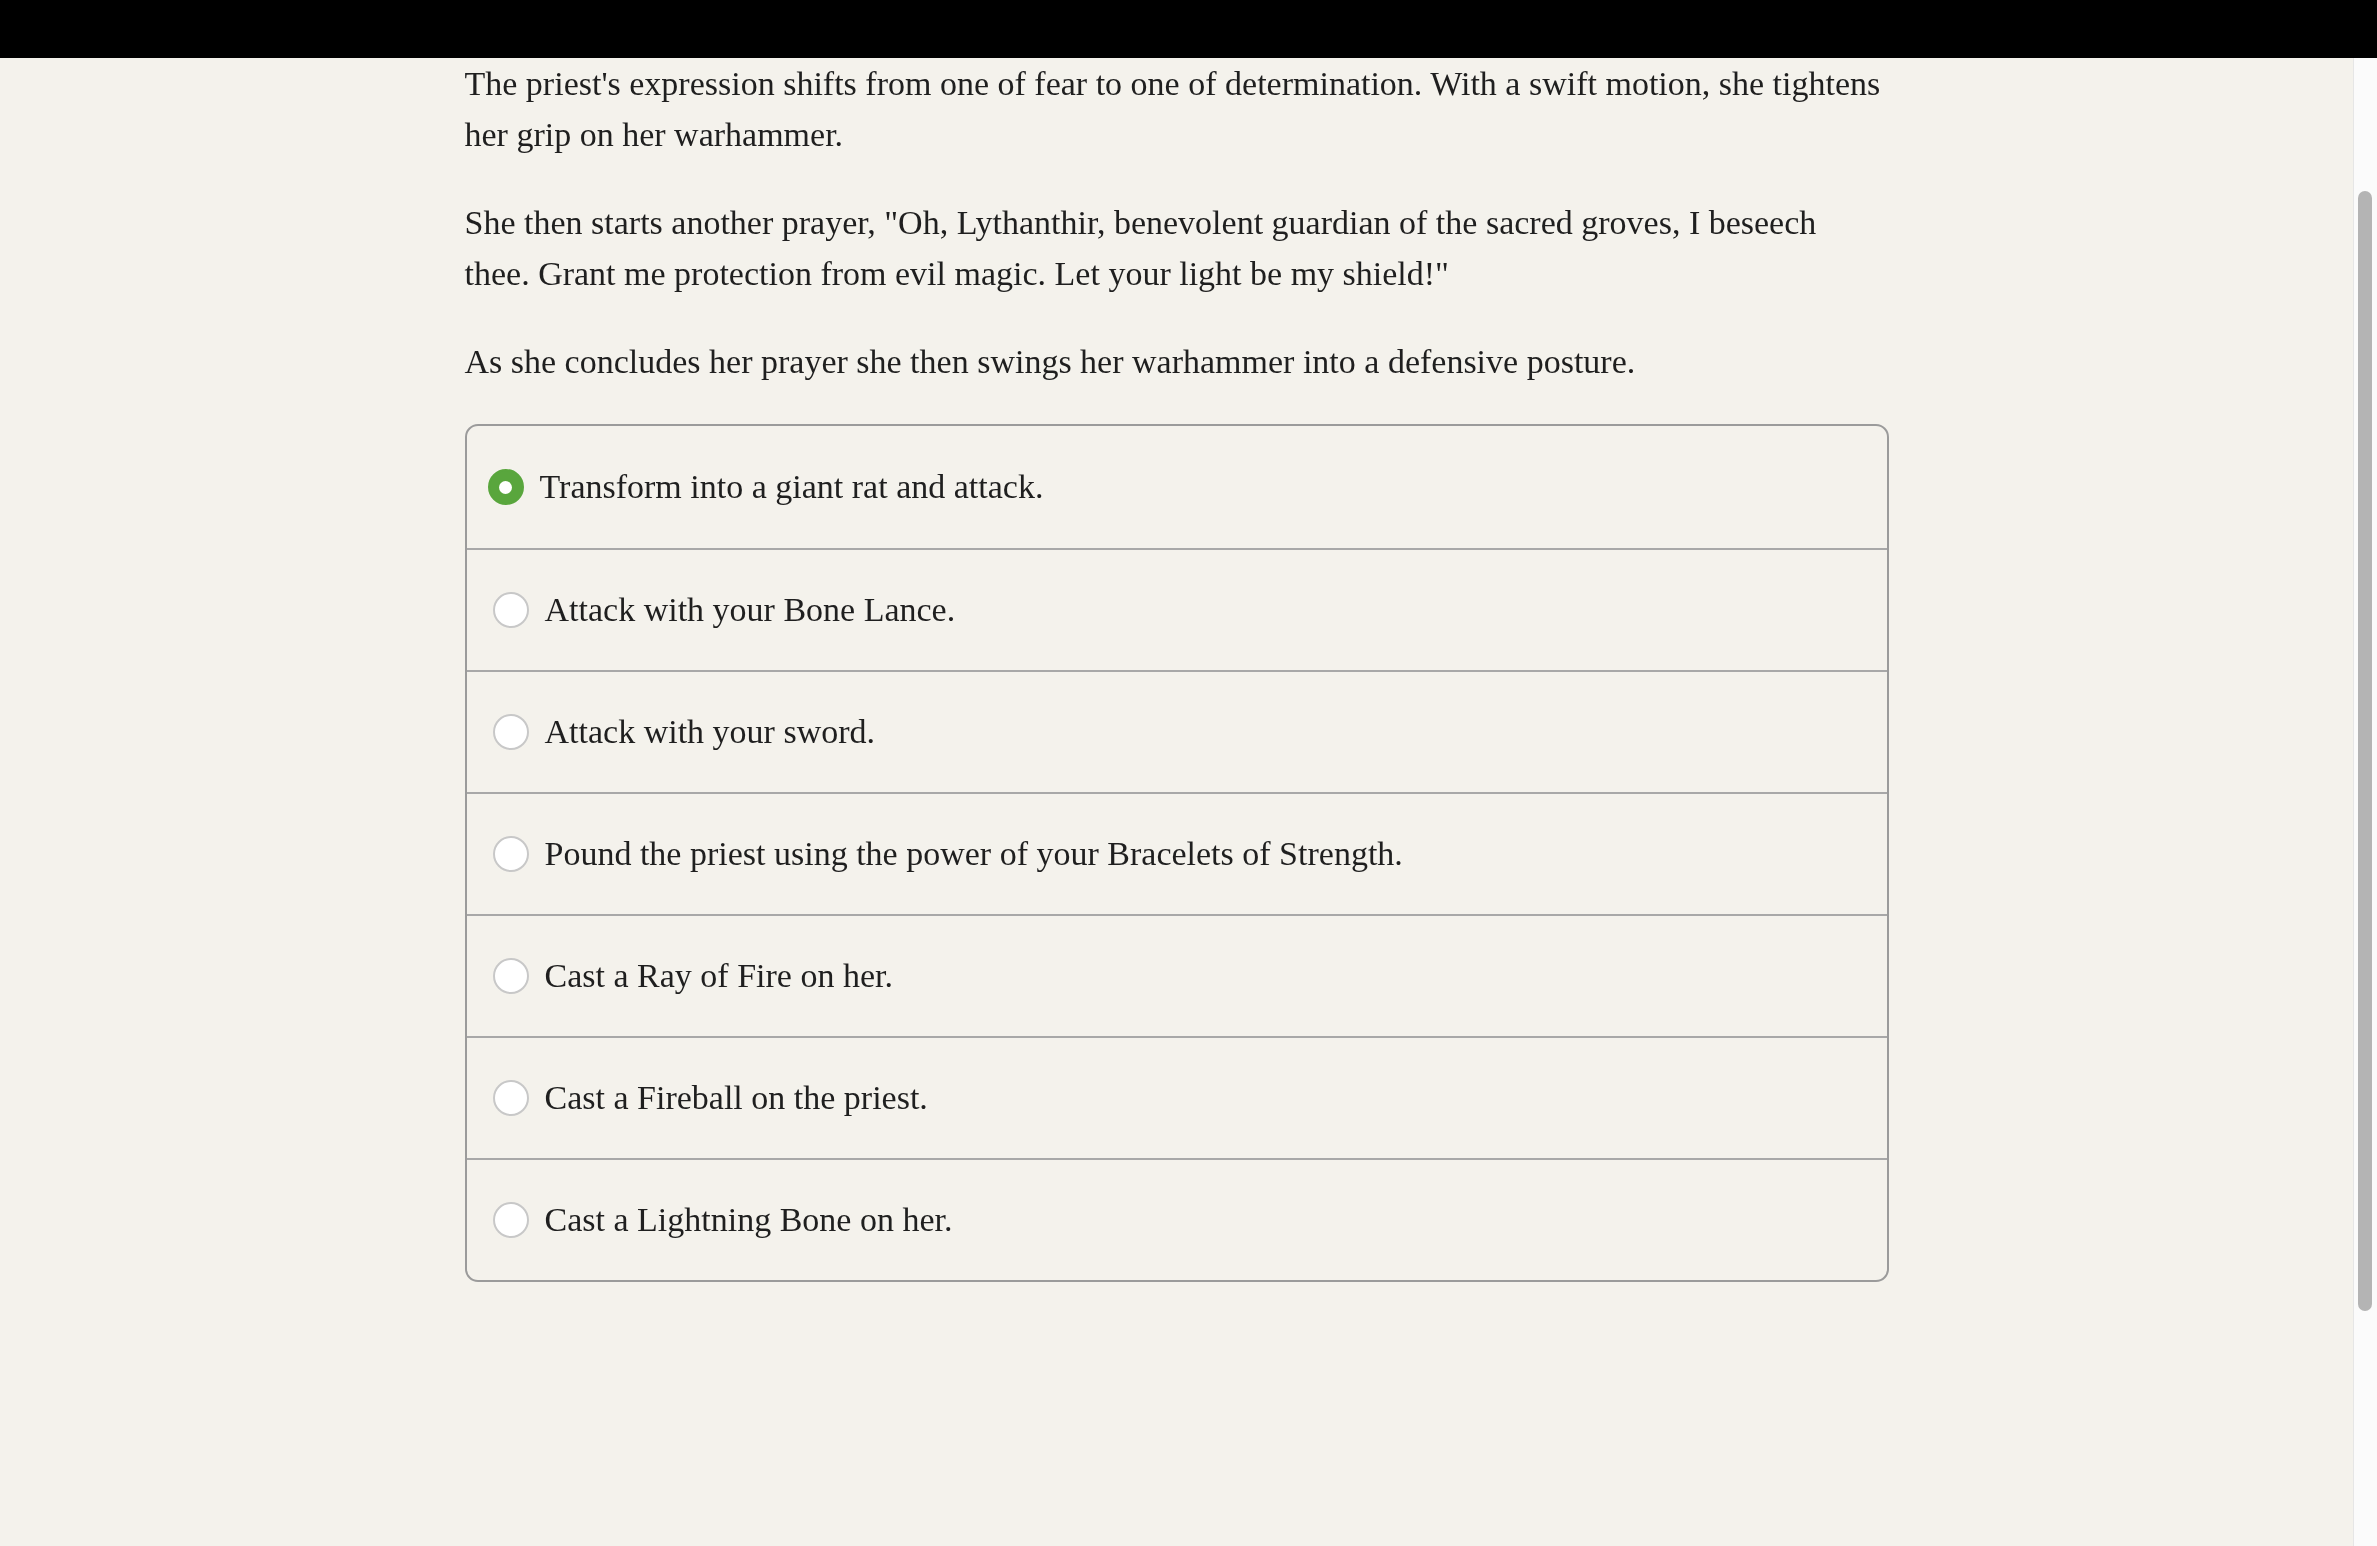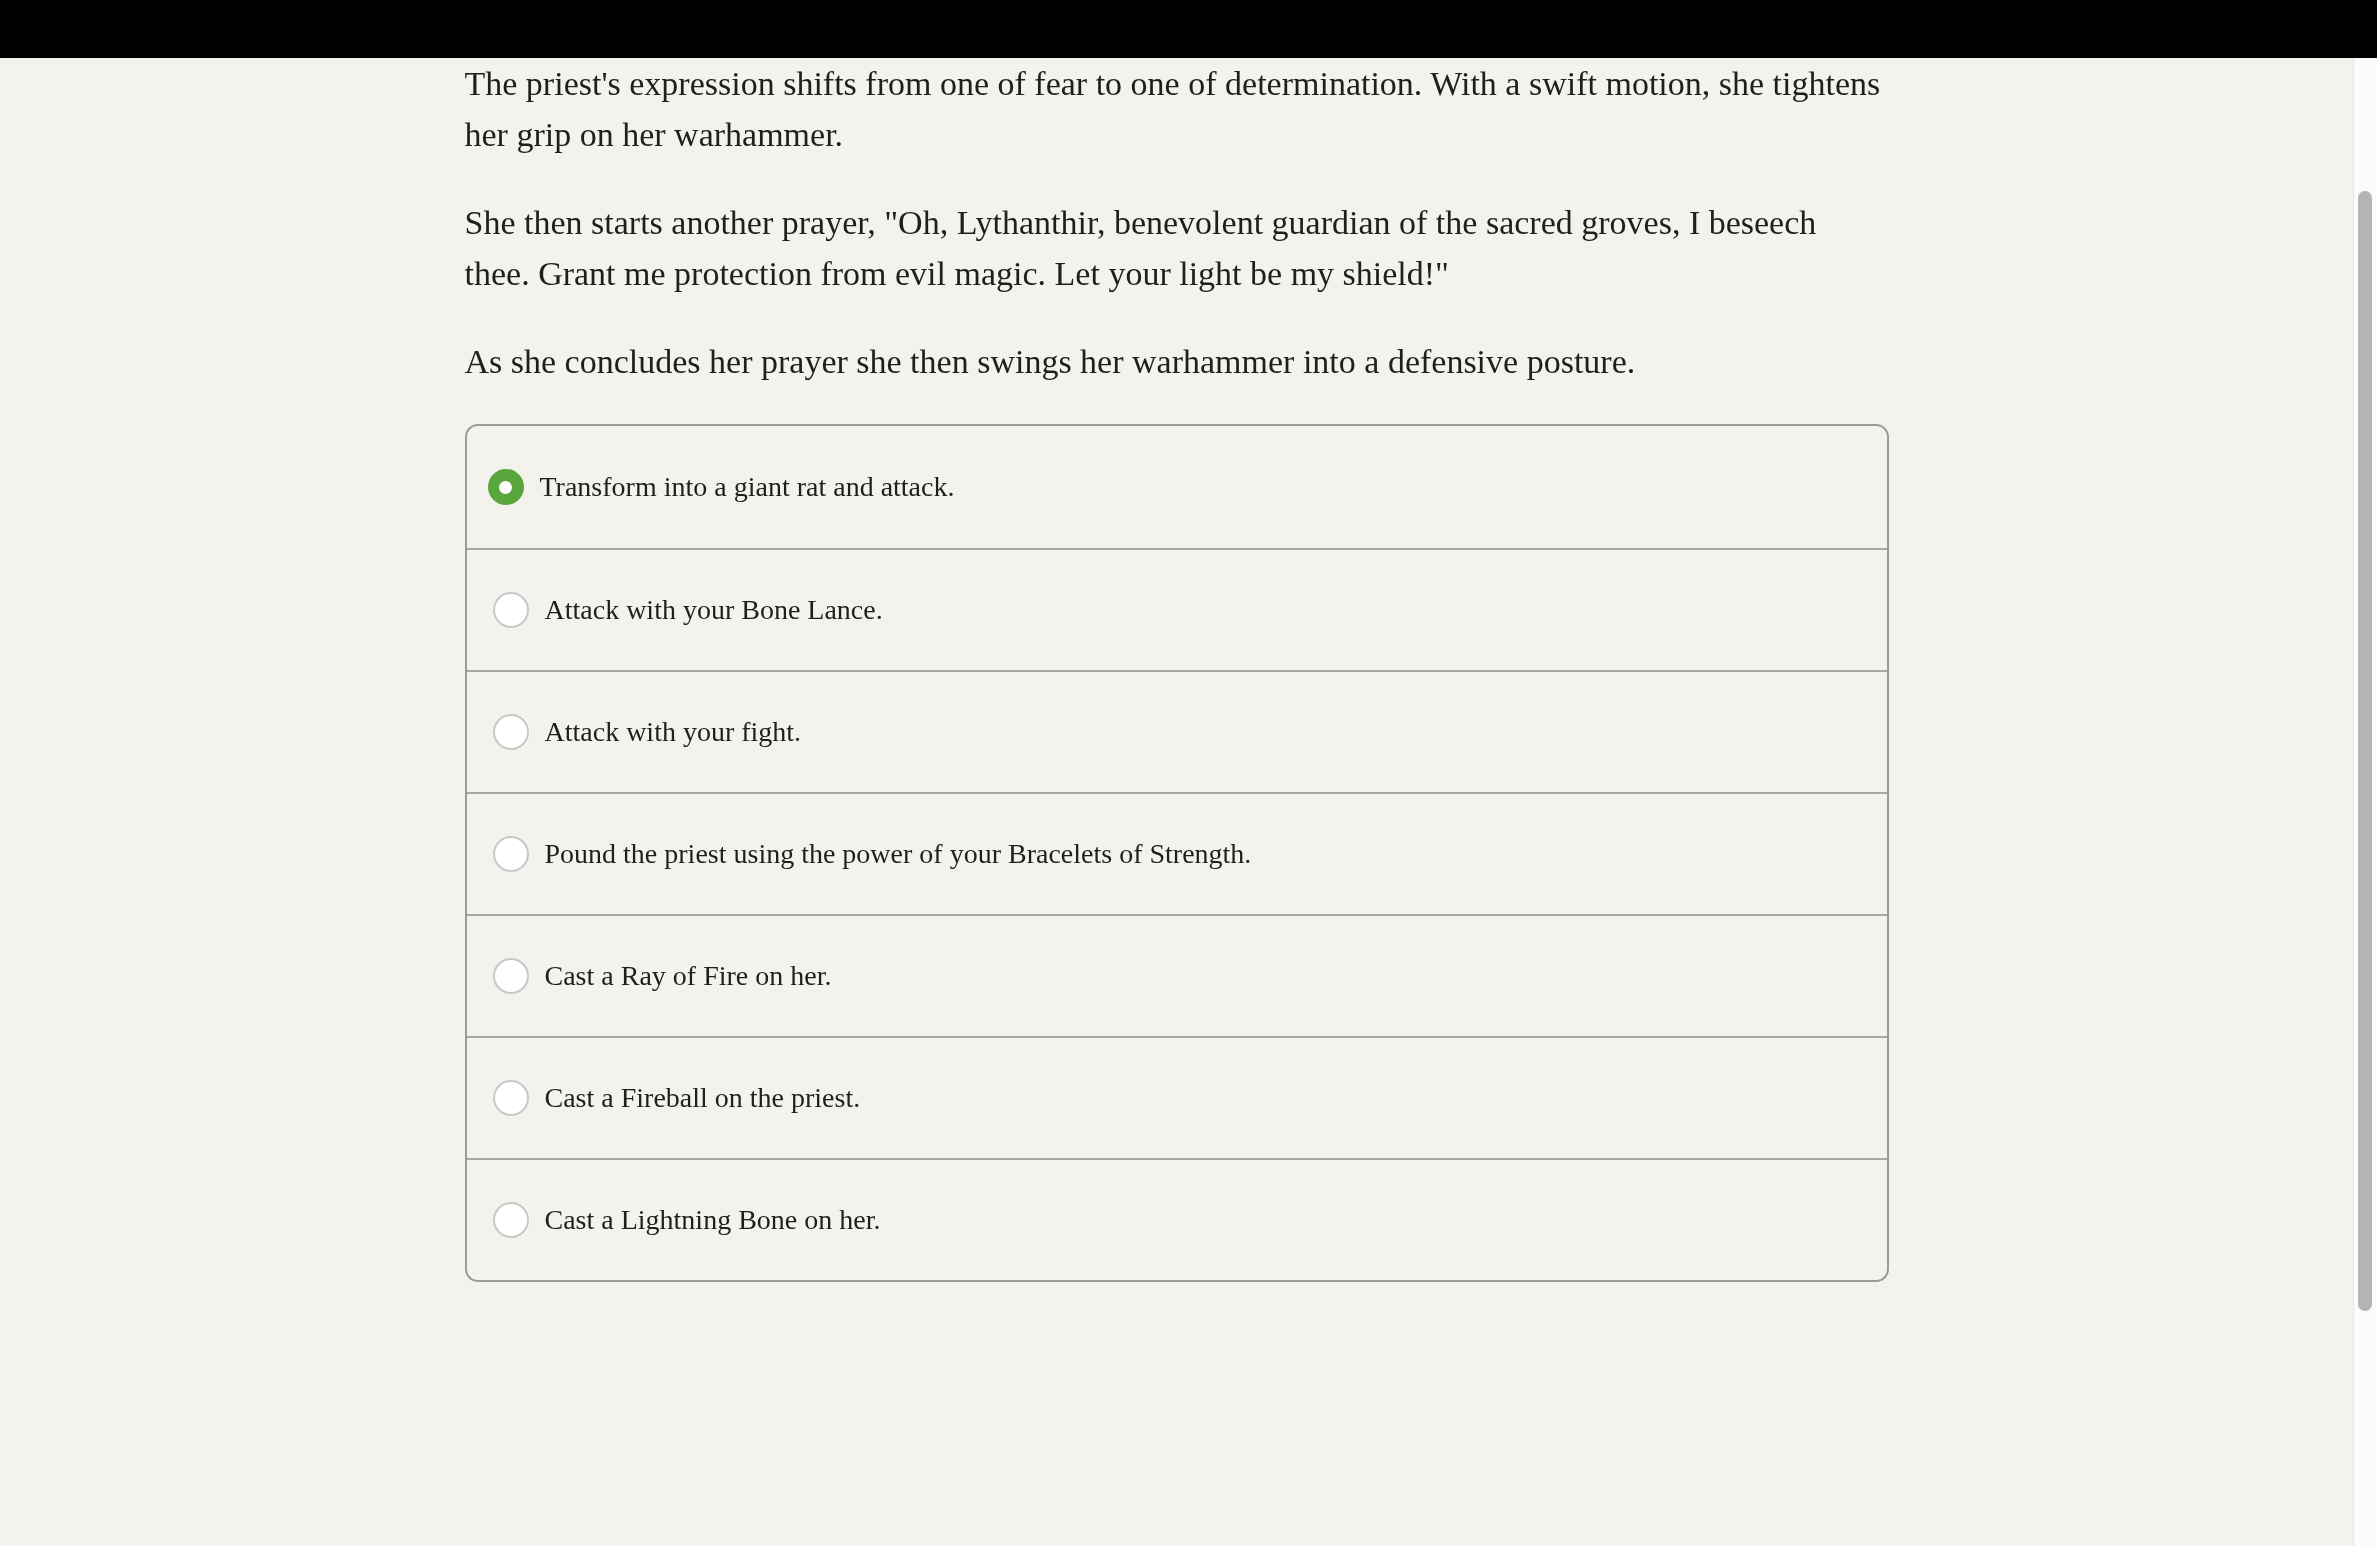--- a/index.html
+++ b/index.html
@@ -71,21 +71,21 @@
   .choice-row.selected .radio::after {
     content: "";
     position: absolute;
     left: 50%; top: 50%;
     width: 13px; height: 13px;
     margin: -6.5px 0 0 -6.5px;
     border-radius: 50%;
     background: #ffffff;
   }
   .choice-label {
-    font-size: 28px;
+    font-size: 34px;
     line-height: 1.2;
     color: #1f1f1f;
   }
   .scrollbar-track {
     position: absolute;
     top: 58px;
     right: 0;
     width: 23.5px;
     height: 1488px;
     background: #fbfbfb;
@@ -121,21 +121,21 @@
         <span class="choice-label">Transform into a giant rat and attack.</span>
       </div>
 
       <div class="choice-row">
         <span class="radio"></span>
         <span class="choice-label">Attack with your Bone Lance.</span>
       </div>
 
       <div class="choice-row">
         <span class="radio"></span>
-        <span class="choice-label">Attack with your fight.</span>
+        <span class="choice-label">Attack with your sword.</span>
       </div>
 
 
       <div class="choice-row">
         <span class="radio"></span>
         <span class="choice-label">Pound the priest using the power of your Bracelets of Strength.</span>
       </div>
 
       <div class="choice-row">
         <span class="radio"></span>

